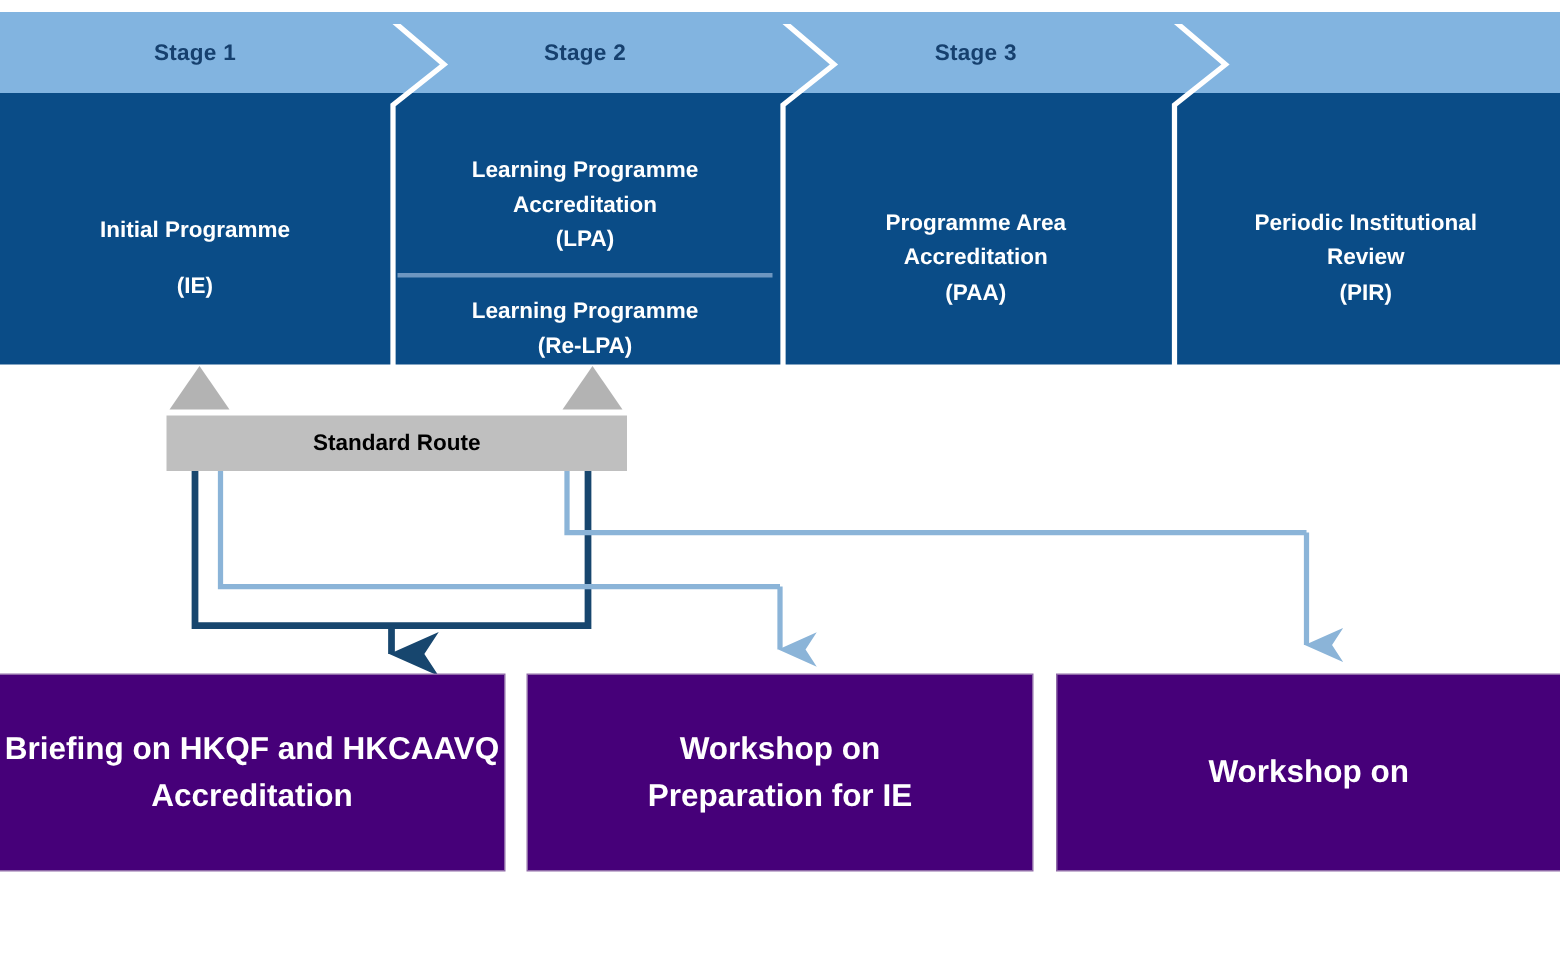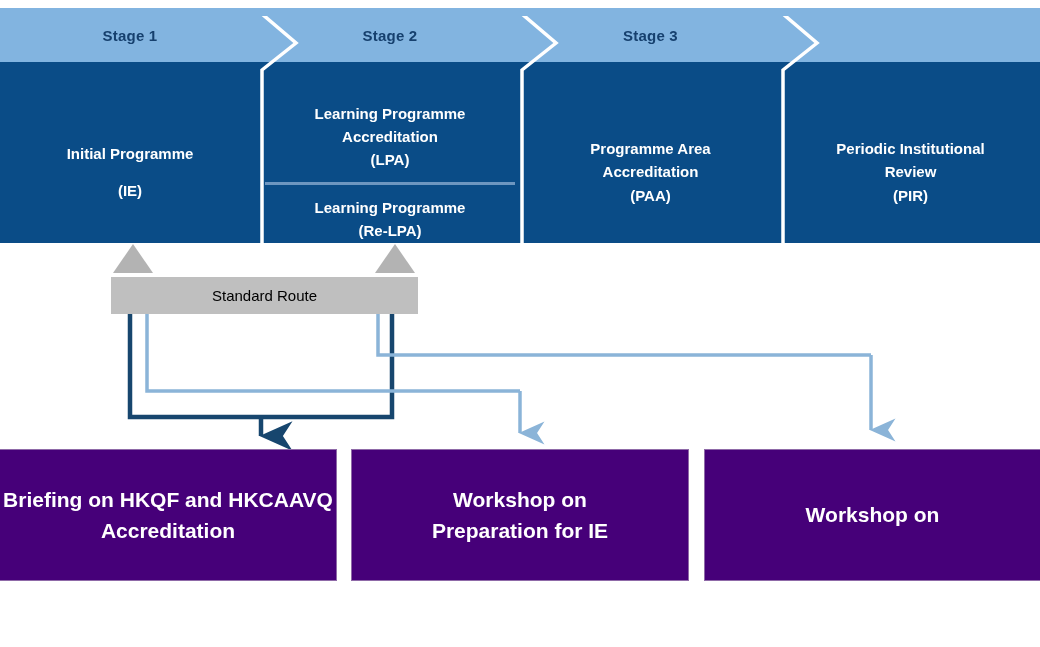--- a/index.html
+++ b/index.html
@@ -26,21 +26,21 @@
   .sub-sep{width:250px;height:3px;background:#6d96c0;margin:10px 0 11px 0;}
 
   
   #band-svg{position:absolute;left:0;top:8px;width:1040px;height:235px;pointer-events:none;}
 
   
   .tri{position:absolute;width:0;height:0;border-left:20px solid transparent;
        border-right:20px solid transparent;border-bottom:29px solid #b3b3b3;}
   .route-bar{position:absolute;left:111px;top:277px;width:307px;height:37px;
        background:#bfbfbf;display:flex;align-items:center;justify-content:center;
-       color:#000000;font-size:15px;font-weight:normal;}
+       color:#000000;font-size:15px;font-weight:bold;}
 
   
   #conn{position:absolute;left:0;top:0;width:1040px;height:647px;pointer-events:none;}
 
   
   .pbox{position:absolute;top:450px;height:130px;background:#460079;
         display:flex;align-items:center;justify-content:center;
         color:#ffffff;font-size:21px;font-weight:bold;line-height:1.5;text-align:center;
         box-shadow:0 0 0 1px #8f6aa8;}
   .pbox .ln{display:block;}

